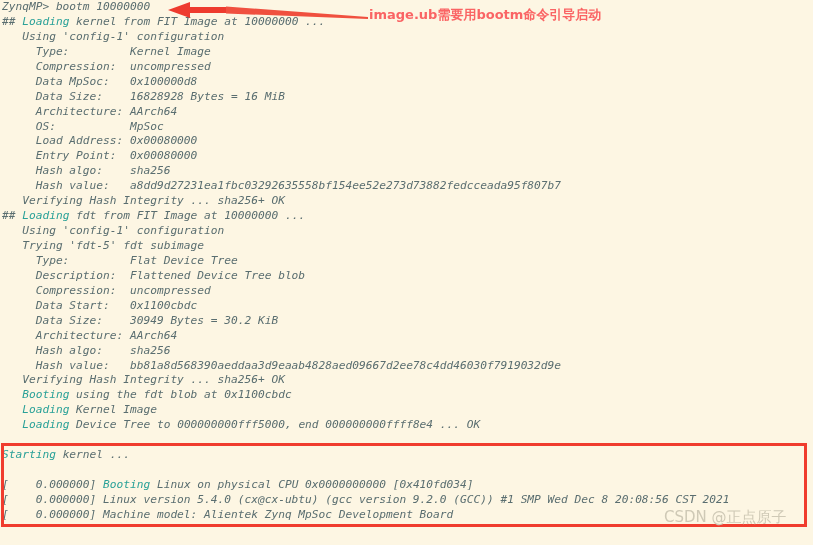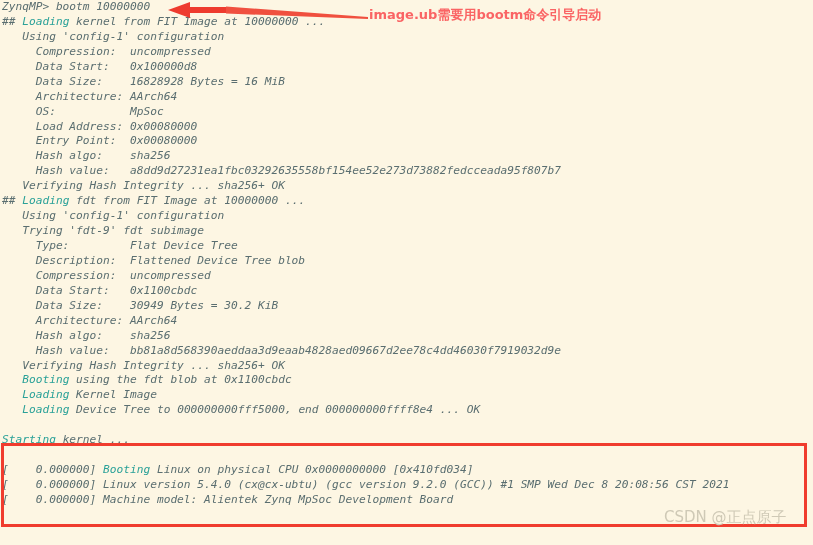--- a/index.html
+++ b/index.html
@@ -84,33 +84,34 @@
 </style>
 </head>
 <body>
 
 <div id="screen">
 
   <div id="console">
       <div class="line">ZynqMP&gt; bootm 10000000</div>
       <div class="line">## <span class="kw">Loading</span> kernel from FIT Image at 10000000 ...</div>
       <div class="line">   Using 'config-1' configuration</div>
+      <div class="line">     Type:         Kernel Image</div>
       <div class="line">     Compression:  uncompressed</div>
-      <div class="line">     Data Start:   0x100000d8</div>
+      <div class="line">     Data MpSoc:   0x100000d8</div>
       <div class="line">     Data Size:    16828928 Bytes = 16 MiB</div>
       <div class="line">     Architecture: AArch64</div>
       <div class="line">     OS:           MpSoc</div>
       <div class="line">     Load Address: 0x00080000</div>
       <div class="line">     Entry Point:  0x00080000</div>
       <div class="line">     Hash algo:    sha256</div>
       <div class="line">     Hash value:   a8dd9d27231ea1fbc03292635558bf154ee52e273d73882fedcceada95f807b7</div>
       <div class="line">   Verifying Hash Integrity ... sha256+ OK</div>
       <div class="line">## <span class="kw">Loading</span> fdt from FIT Image at 10000000 ...</div>
       <div class="line">   Using 'config-1' configuration</div>
-      <div class="line">   Trying 'fdt-9' fdt subimage</div>
+      <div class="line">   Trying 'fdt-5' fdt subimage</div>
       <div class="line">     Type:         Flat Device Tree</div>
       <div class="line">     Description:  Flattened Device Tree blob</div>
       <div class="line">     Compression:  uncompressed</div>
       <div class="line">     Data Start:   0x1100cbdc</div>
       <div class="line">     Data Size:    30949 Bytes = 30.2 KiB</div>
       <div class="line">     Architecture: AArch64</div>
       <div class="line">     Hash algo:    sha256</div>
       <div class="line">     Hash value:   bb81a8d568390aeddaa3d9eaab4828aed09667d2ee78c4dd46030f7919032d9e</div>
       <div class="line">   Verifying Hash Integrity ... sha256+ OK</div>
       <div class="line">   <span class="kw">Booting</span> using the fdt blob at 0x1100cbdc</div>

